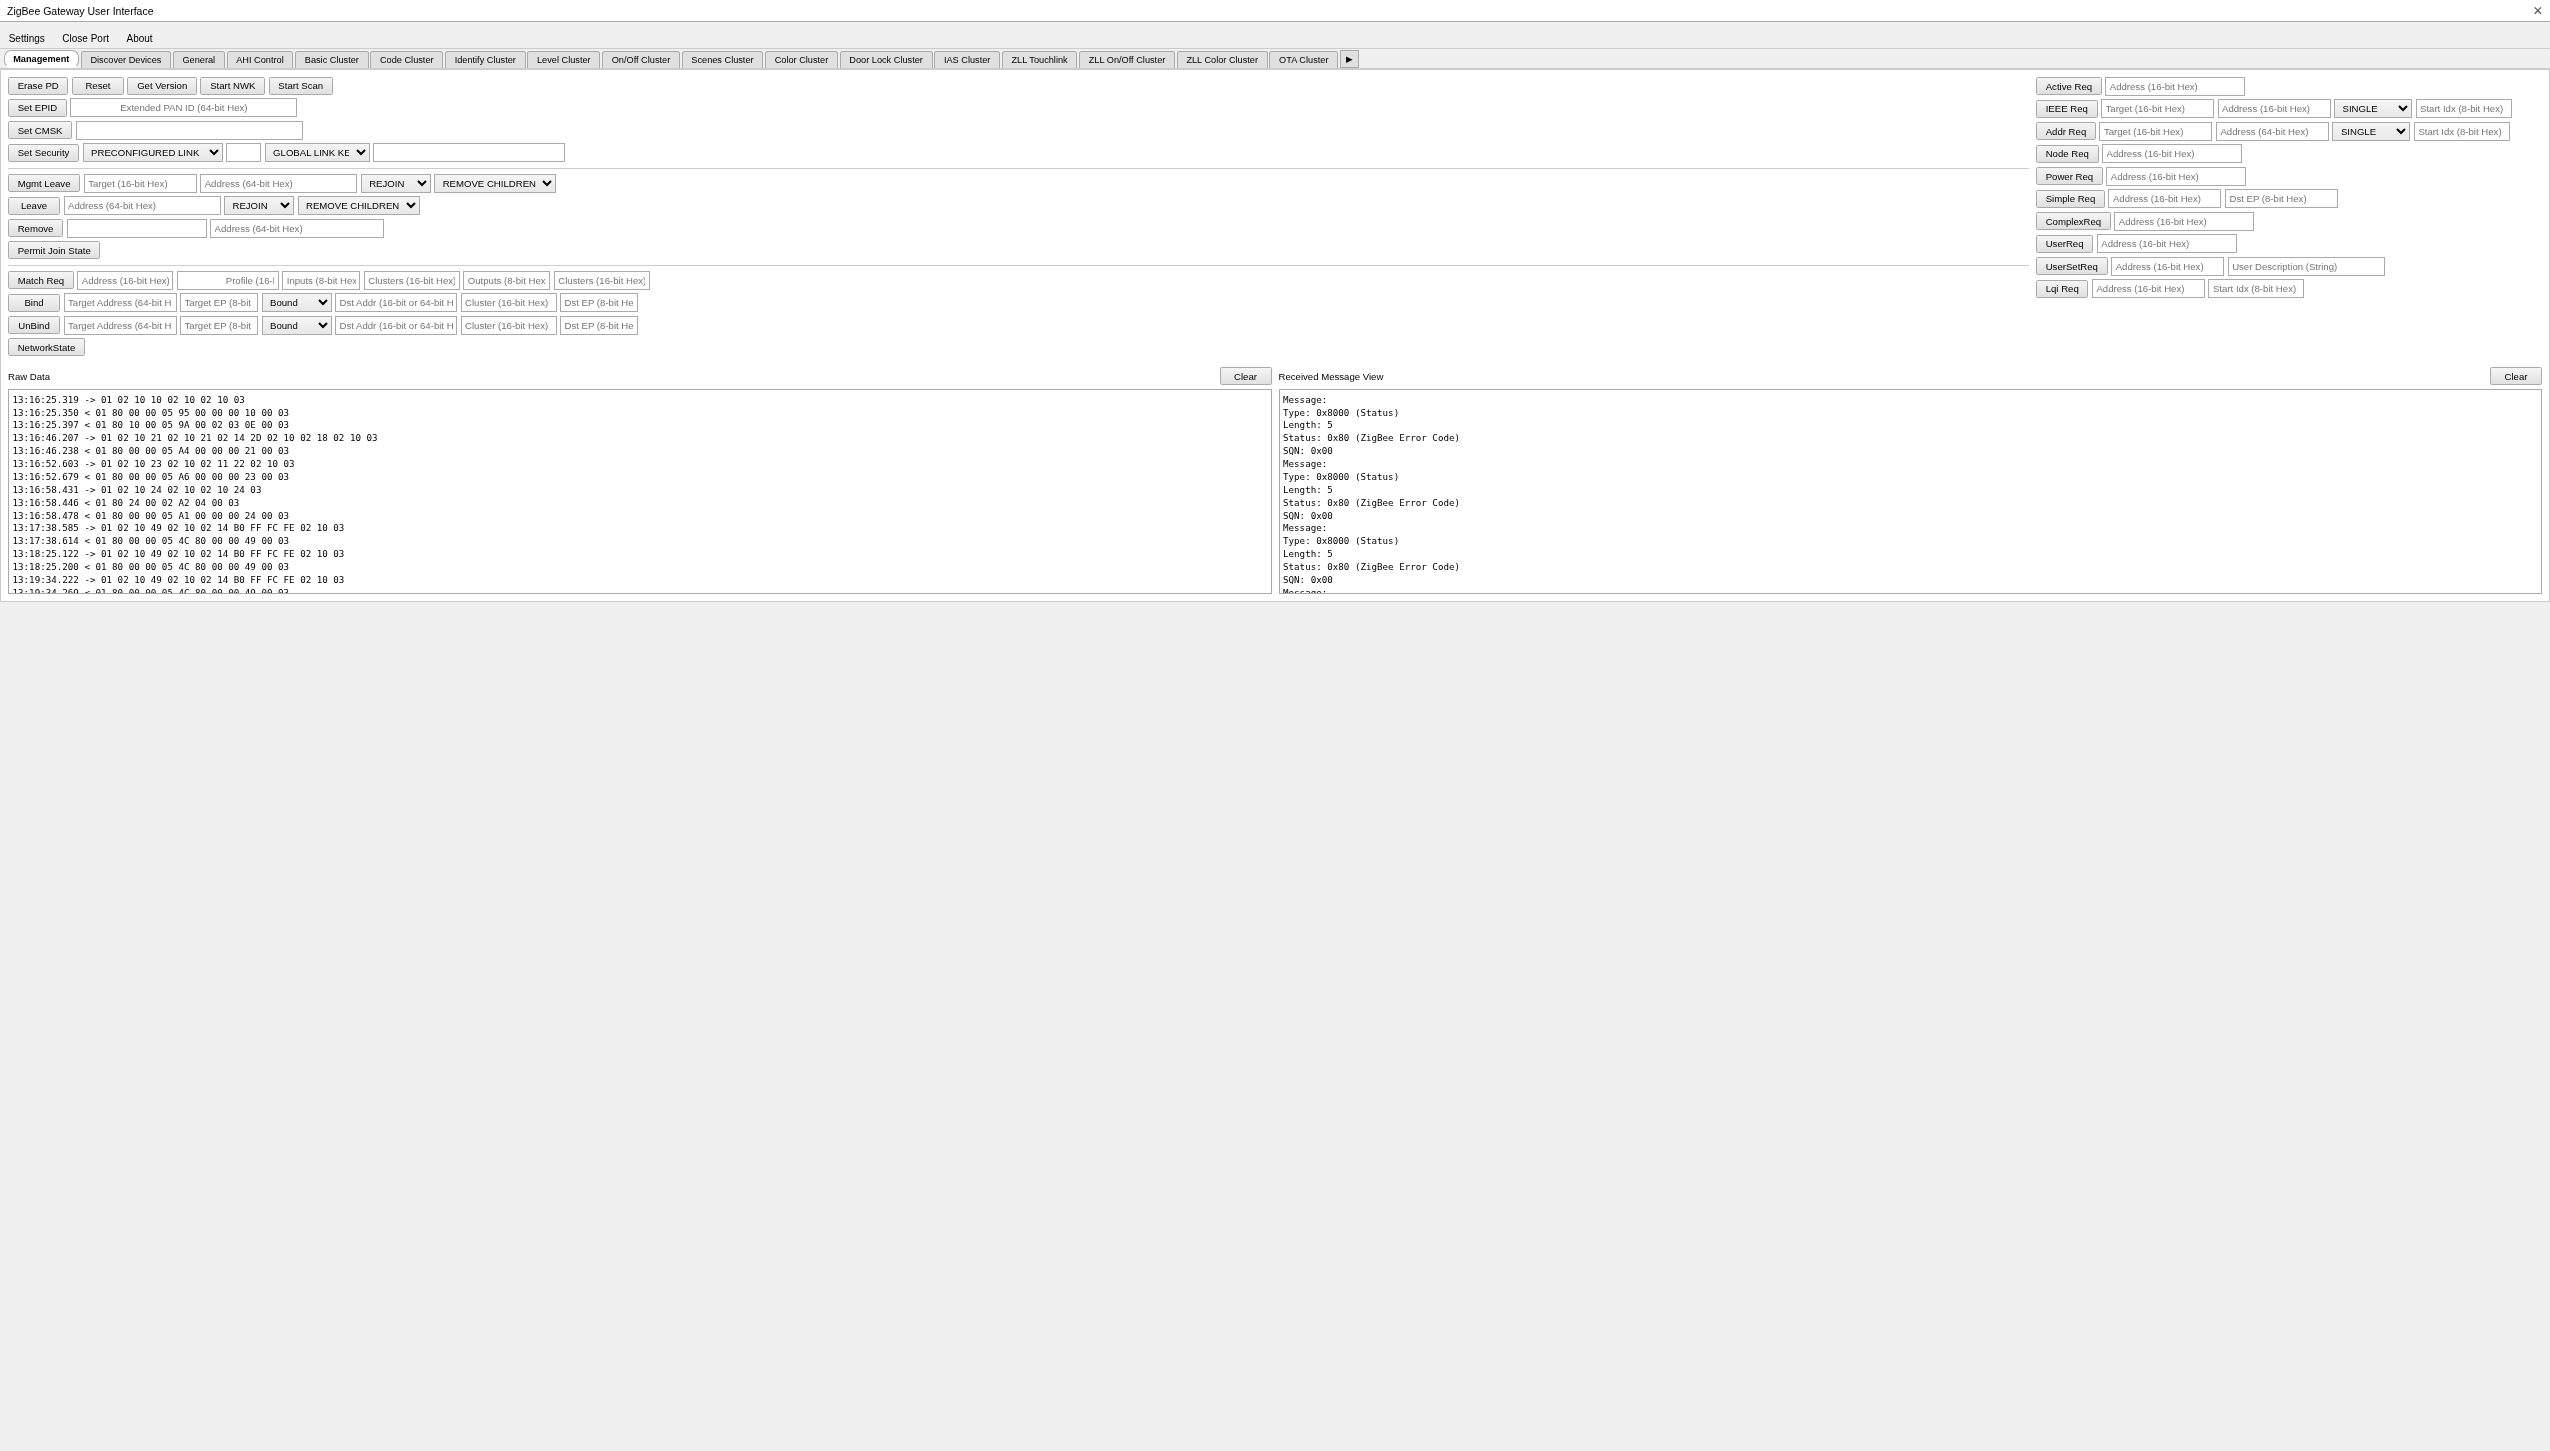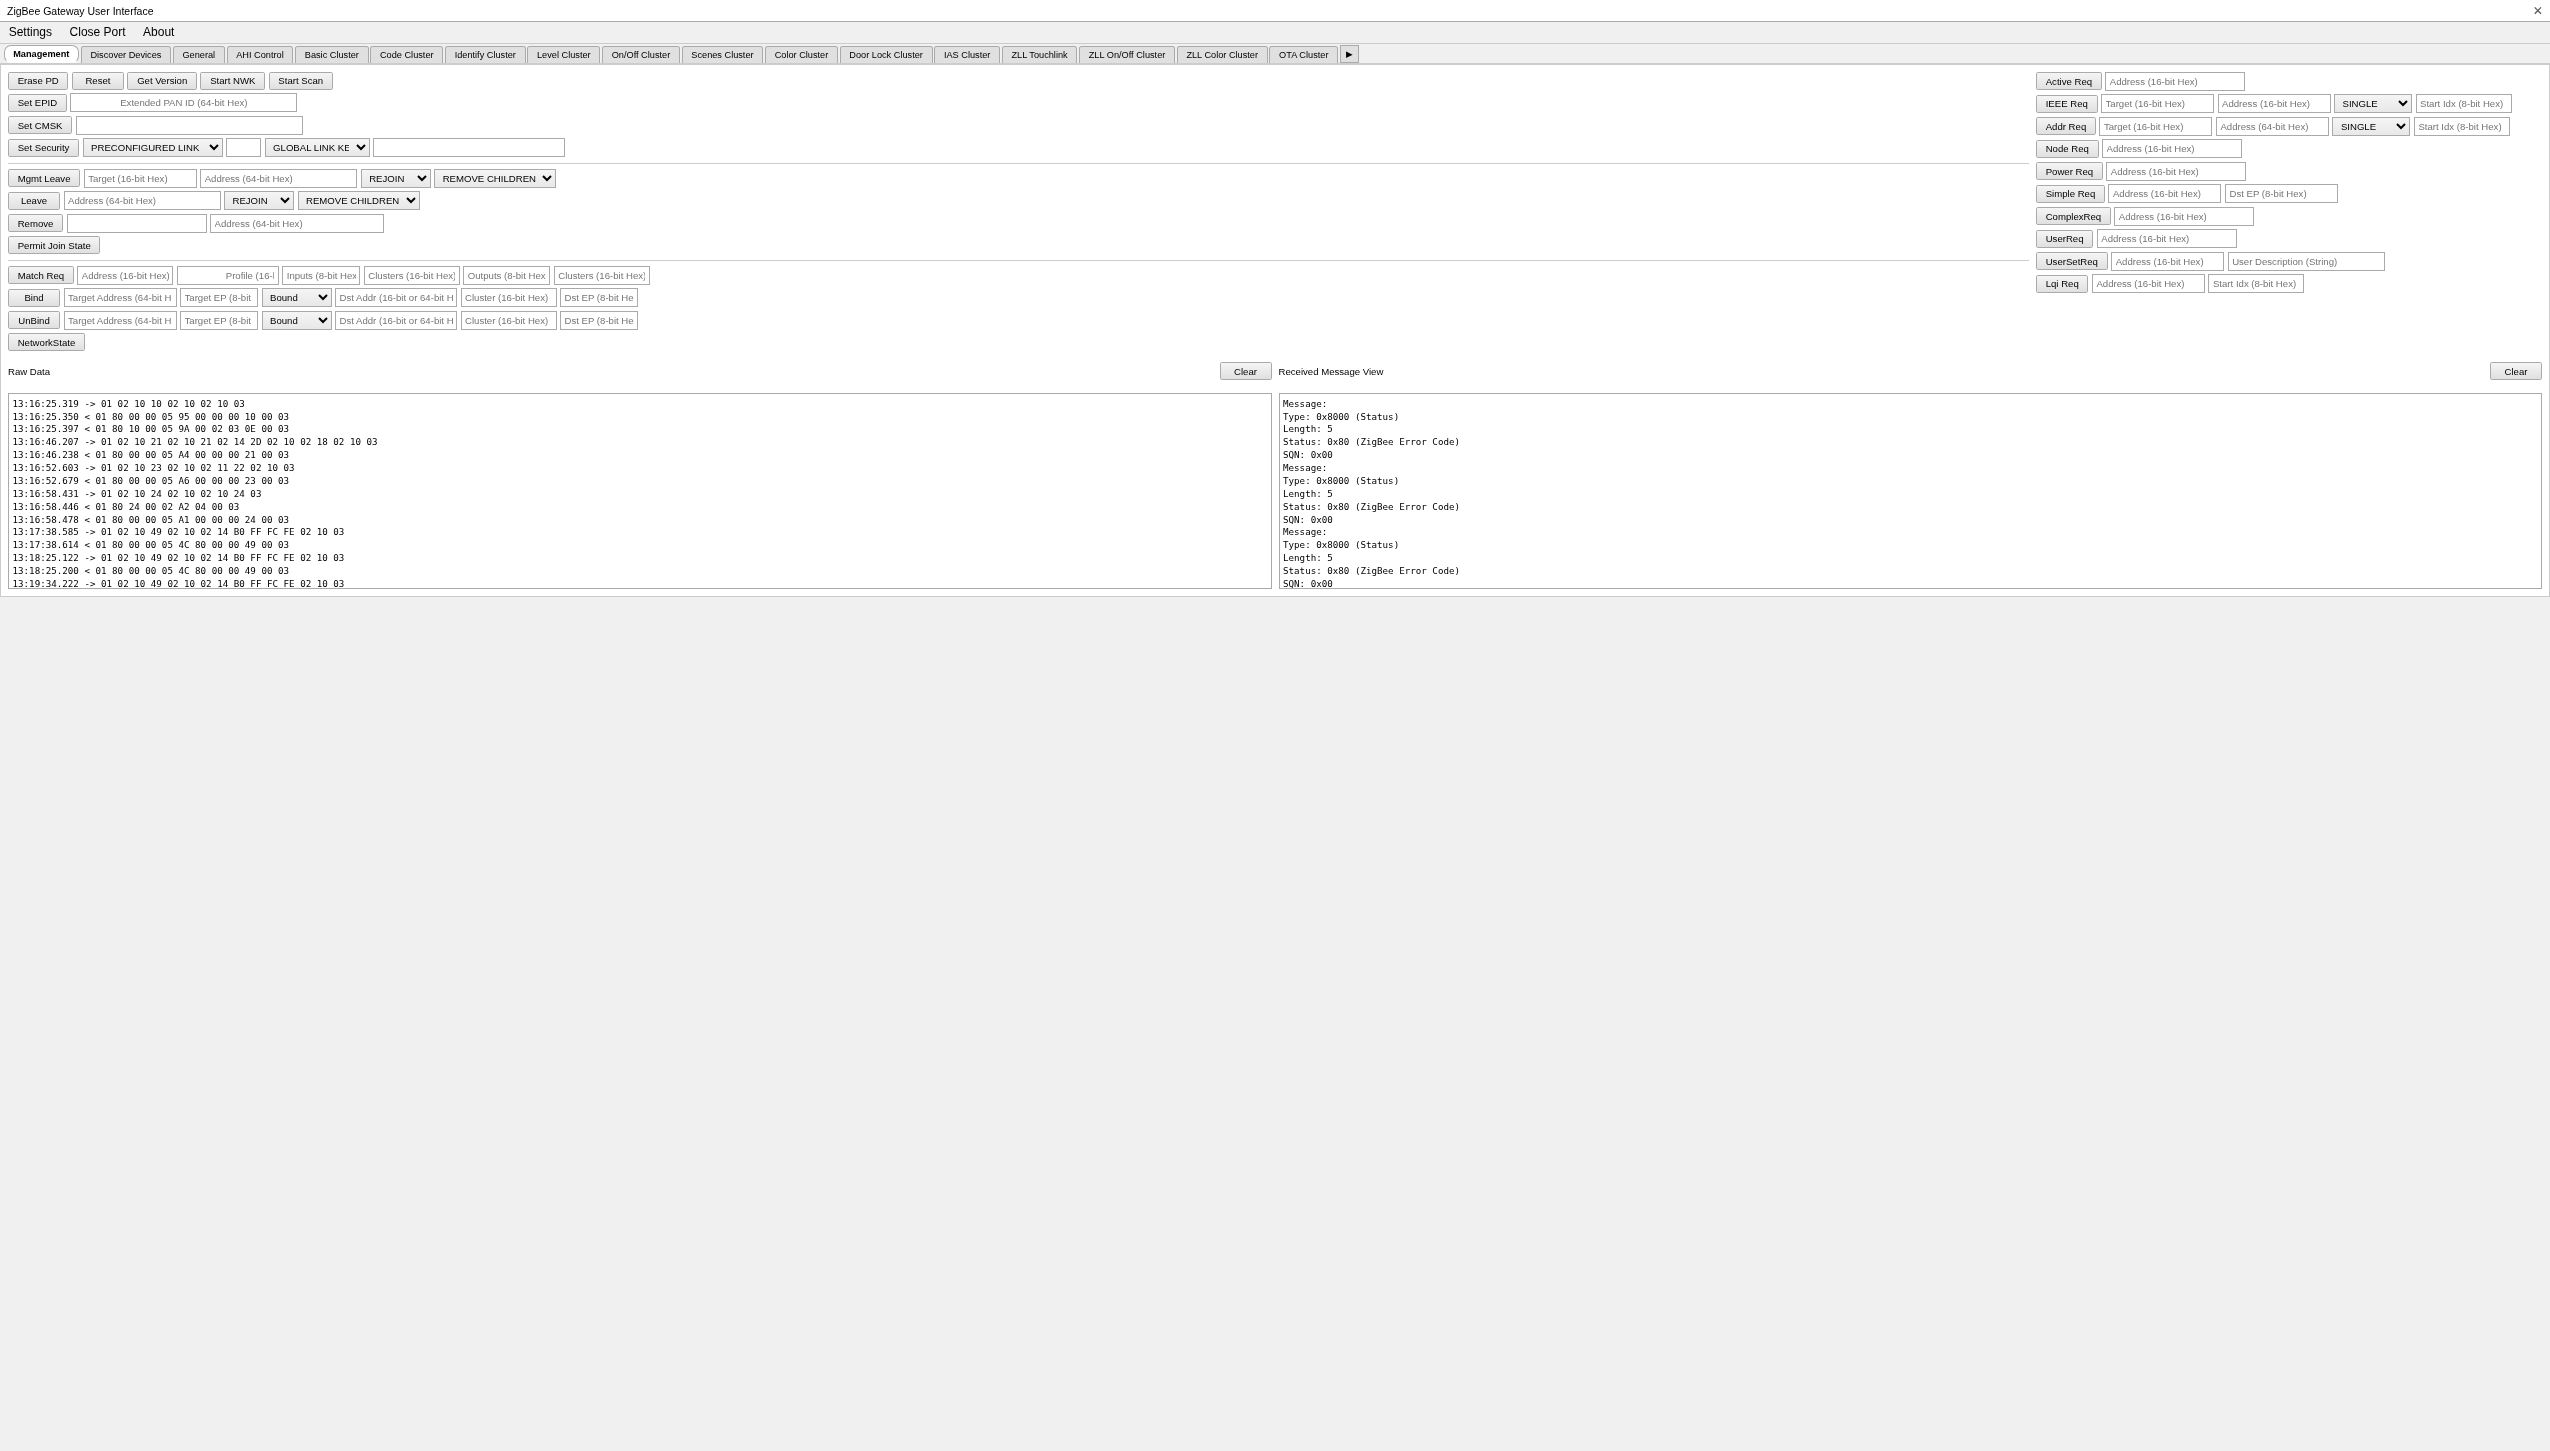--- a/index.html
+++ b/index.html
@@ -24,21 +24,22 @@
     .menu-bar {
       background: #f0f0f0;
       border-bottom: 0.9px solid #ccc;
       padding: 1.7px 5.2px;
       display: flex;
       gap: 10.5px;
     }
     .menu-item {
       padding: 1.7px 3.5px;
       cursor: pointer;
-      font-size: 12px;
+      font-size: 10px;
+      margin-top: 8px;
     }
     .tabs-container {
       background: #f0f0f0;
       border-bottom: 0.9px solid #ccc;
       display: flex;
       align-items: flex-end;
       padding: 1.7px 3.5px 0 3.5px;
       overflow: hidden;
     }
     .tab {
@@ -121,21 +122,21 @@
     }
     .msg-panel {
       flex: 1;
       display: flex;
       flex-direction: column;
     }
     .panel-header {
       display: flex;
       justify-content: space-between;
       align-items: center;
-      margin-bottom: 13px;
+      margin-bottom: 4px;
       gap: 8px;
     }
     .panel-header-label { font-size: 9.6px; font-weight: normal; }
     .text-area-box {
       flex: 1;
       border: 0.9px solid #aaa;
       background: #fff;
       overflow-y: auto;
       padding: 3.5px;
       font-family: monospace;

